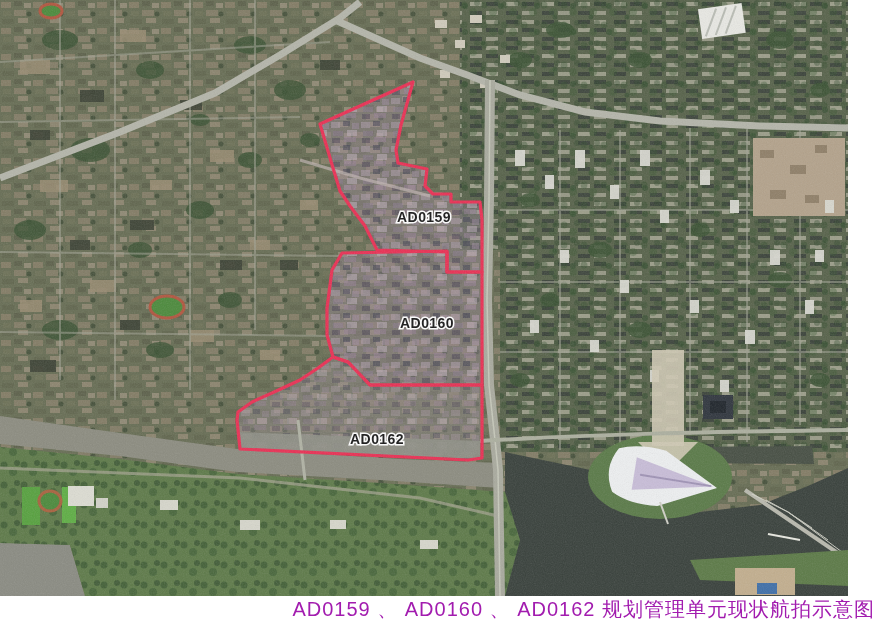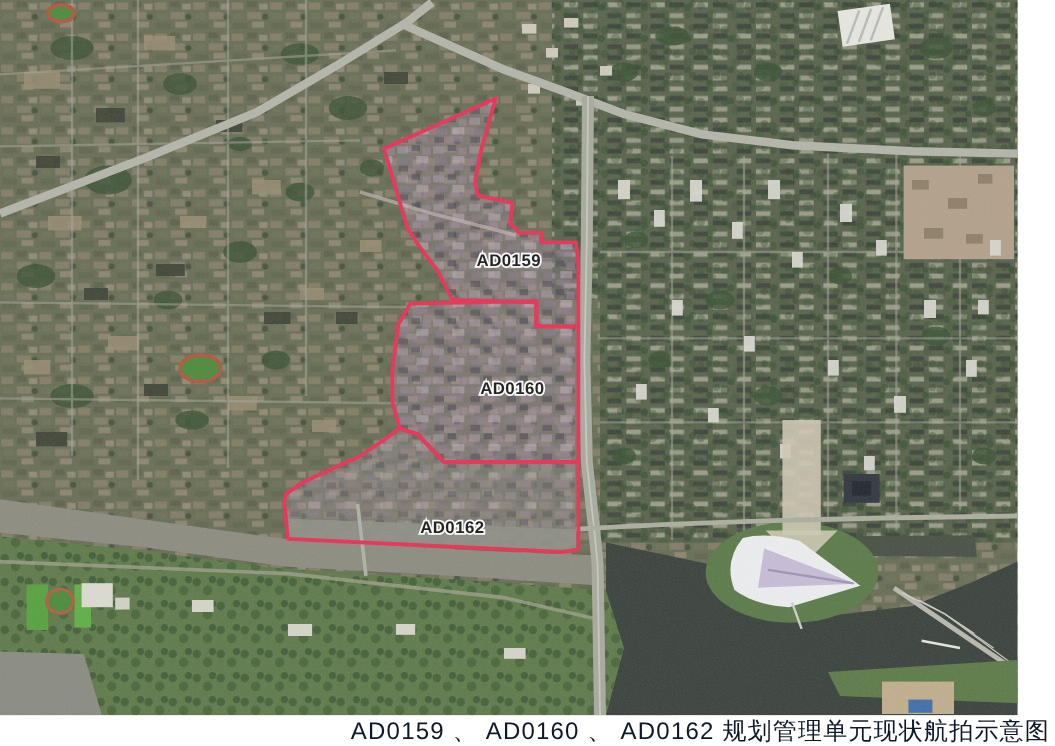--- a/index.html
+++ b/index.html
@@ -3,21 +3,21 @@
 <meta charset="utf-8">
 <style>
   html,body{margin:0;padding:0;background:#ffffff;}
   .stage{position:relative;width:879px;height:622px;background:#ffffff;overflow:hidden;
          font-family:"Liberation Sans",sans-serif;}
   .map-svg{position:absolute;left:0;top:0;display:block;}
   .zone-label{font-family:"Liberation Sans",sans-serif;font-size:14px;font-weight:600;
               letter-spacing:.4px;fill:#181818;stroke:#ffffff;stroke-width:3px;
               paint-order:stroke;text-anchor:middle;}
   .figure-caption{position:absolute;left:0;top:596px;width:875px;height:26px;
-                  text-align:right;font-size:20px;font-weight:500;color:#0f172a;
+                  text-align:right;font-size:20px;font-weight:500;color:#a21caf;
                   letter-spacing:1px;white-space:nowrap;}
 </style>
 </head>
 <body>
 
 <div class="stage">
 
   <svg class="map-svg" width="879" height="622" viewBox="0 0 879 622" aria-hidden="true">
     <defs>
       <clipPath id="mapClip">

